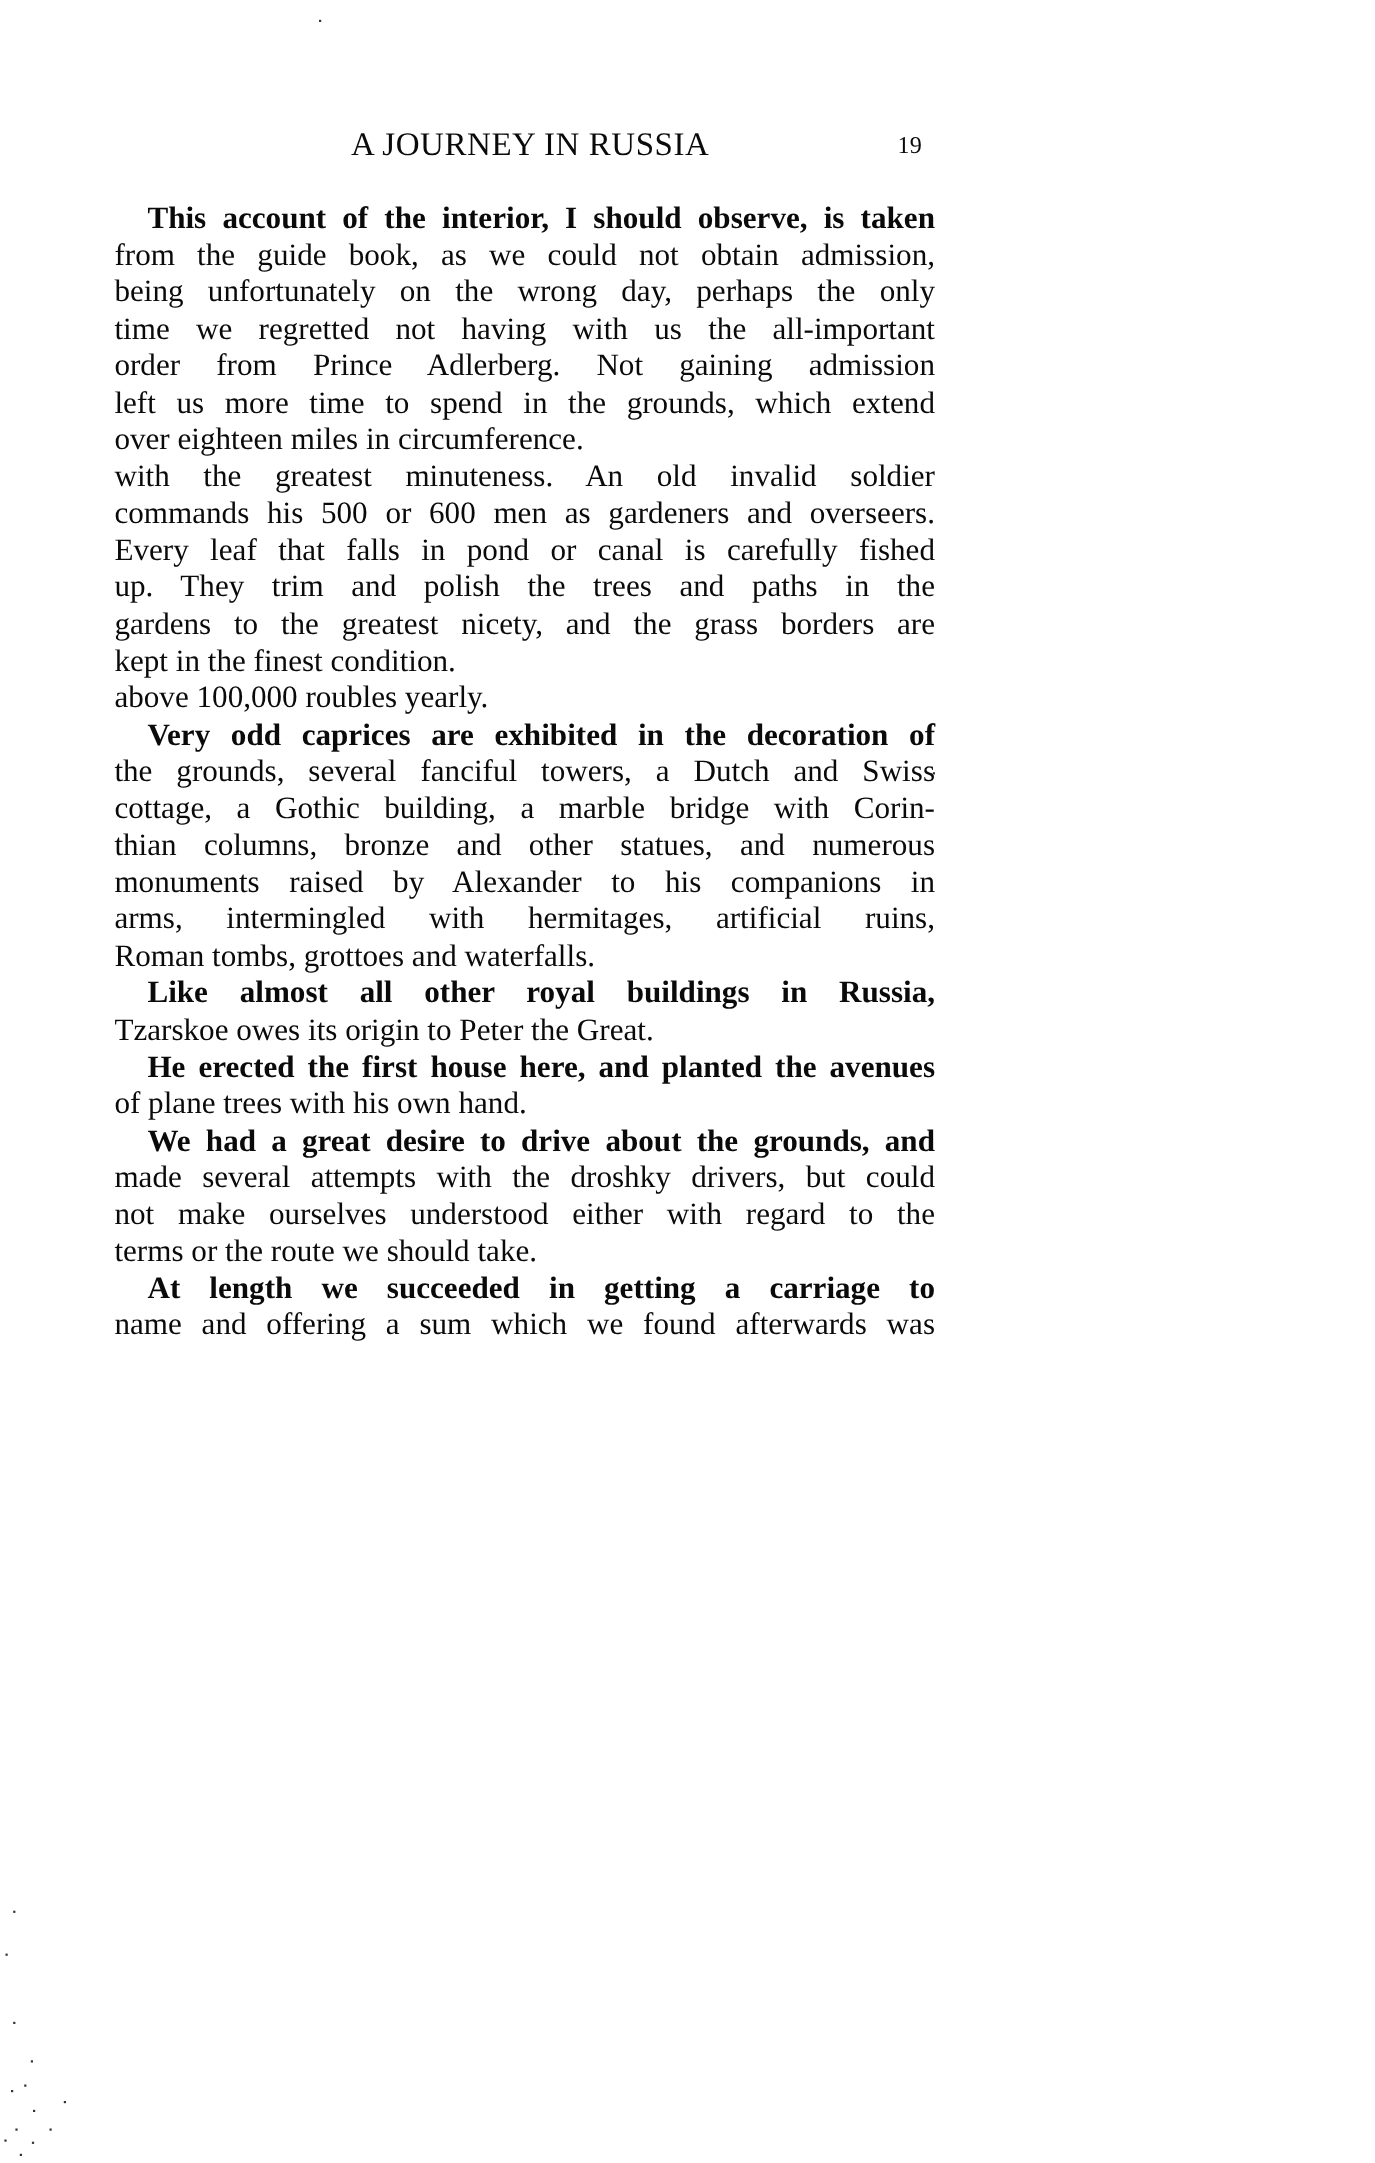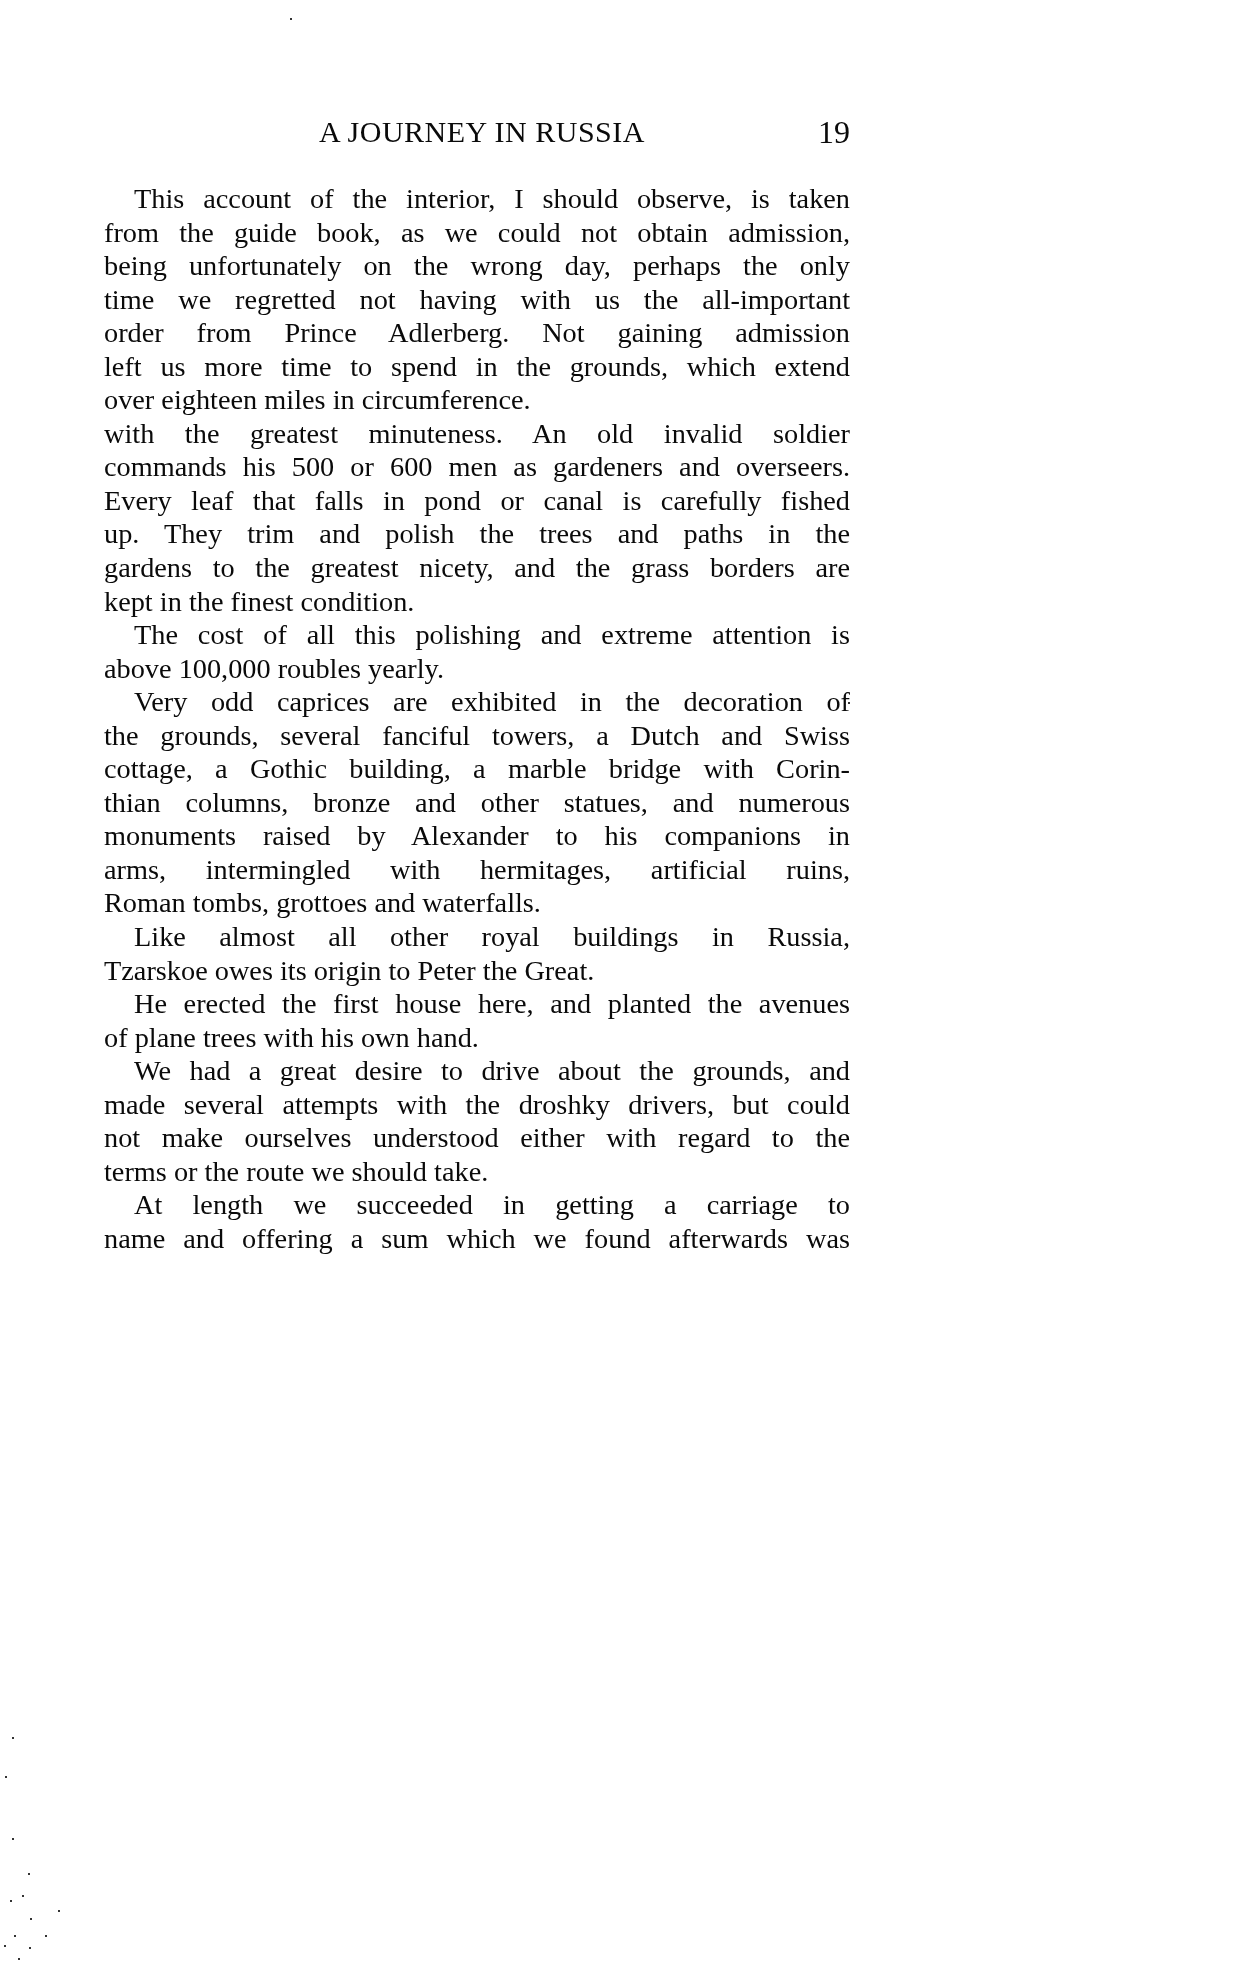--- a/index.html
+++ b/index.html
@@ -34,43 +34,44 @@
     width: 746px;
     text-align: center;
     font-size: 30px;
     letter-spacing: 0.5px;
     line-height: 40px;
     padding-left: 10px;
     box-sizing: border-box;
   }
   .page-number {
     position: absolute;
-    right: 0;
+    right: 12px;
     top: 0;
-    font-size: 32px;
+    font-size: 22px;
     line-height: 40px;
   }
   .body-text {
     position: absolute;
     top: 182px;
     left: 104px;
     width: 746px;
   }
   .line {
     display: block;
     height: 33.55px;
     line-height: 33.55px;
     font-size: 28.3px;
     white-space: nowrap;
     text-align: justify;
     text-align-last: justify;
     overflow: visible;
   }
   .line.indent {
     padding-left: 30px;
+    font-weight: bold;
   }
   .line.last {
     text-align-last: left;
     font-family: Liberation Serif, serif;
   }
   .speck {
     position: absolute;
     width: 2px;
     height: 2px;
     background: #333;
@@ -98,21 +99,20 @@
       </div>
       <div class="paragraph">
         <span class="line">with the greatest minuteness.  An old invalid soldier</span>
         <span class="line">commands his 500 or 600 men as gardeners and overseers.</span>
         <span class="line">Every leaf that falls in pond or canal is carefully fished</span>
         <span class="line">up.  They trim and polish the trees and paths in the</span>
         <span class="line">gardens to the greatest nicety, and the grass borders are</span>
         <span class="line last">kept in the finest condition.</span>
       </div>
       <div class="paragraph">
-        <span class="line indent">The cost of all this polishing and extreme attention is</span>
         <span class="line last">above 100,000 roubles yearly.</span>
       </div>
       <div class="paragraph">
         <span class="line indent">Very odd caprices are exhibited in the decoration of</span>
         <span class="line">the grounds, several fanciful towers, a Dutch and Swiss</span>
         <span class="line">cottage, a Gothic building, a marble bridge with Corin-</span>
         <span class="line">thian columns, bronze and other statues, and numerous</span>
         <span class="line">monuments raised by Alexander to his companions in</span>
         <span class="line">arms, intermingled with hermitages, artificial ruins,</span>
         <span class="line last">Roman tombs, grottoes and waterfalls.</span>

